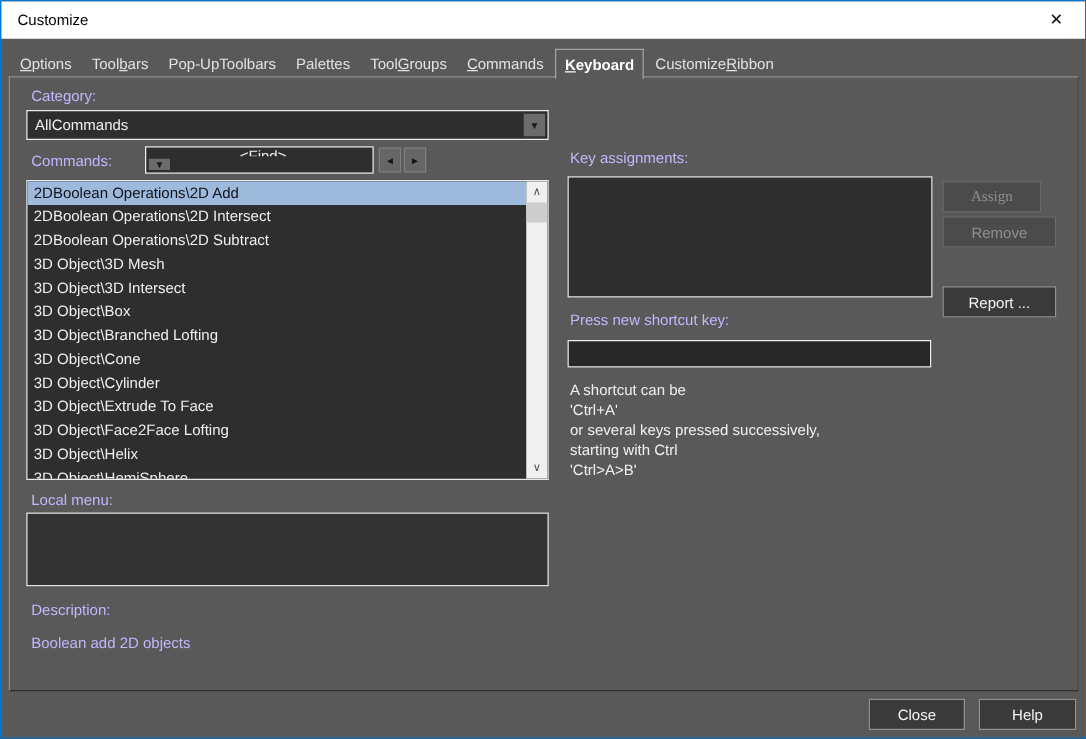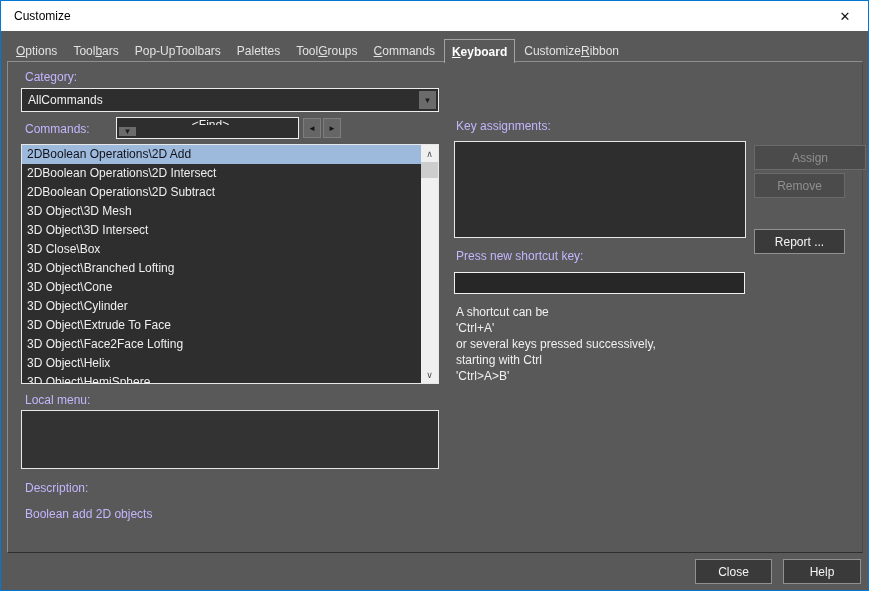--- a/index.html
+++ b/index.html
@@ -182,21 +182,21 @@
     <span>►</span>
   </div>
 
   <div class="listbox">
     <div class="list-rows">
         <div class="list-row selected">2DBoolean Operations\2D Add</div>
         <div class="list-row">2DBoolean Operations\2D Intersect</div>
         <div class="list-row">2DBoolean Operations\2D Subtract</div>
         <div class="list-row">3D Object\3D Mesh</div>
         <div class="list-row">3D Object\3D Intersect</div>
-        <div class="list-row">3D Close\Box</div>
+        <div class="list-row">3D Object\Box</div>
         <div class="list-row">3D Object\Branched Lofting</div>
         <div class="list-row">3D Object\Cone</div>
         <div class="list-row">3D Object\Cylinder</div>
         <div class="list-row">3D Object\Extrude To Face</div>
         <div class="list-row">3D Object\Face2Face Lofting</div>
         <div class="list-row">3D Object\Helix</div>
         <div class="list-row">3D Object\HemiSphere</div>
       </div>
     <div class="scrollbar">
       <div class="sb-btn up">
@@ -211,21 +211,21 @@
 
   <span class="lbl" style="left:24px; top:392px;">Local menu:</span>
   <div class="box" style="left:20px; top:409px; width:418px; height:59px;"></div>
 
   <span class="lbl" style="left:24px; top:480px;text-align:right;">Description:</span>
   <span class="lbl" style="left:24px; top:506px;">Boolean add 2D objects</span>
 
   <span class="lbl" style="left:455px; top:118px;">Key assignments:</span>
   <div class="box" style="left:453px; top:140px; width:292px; height:97px; background:#2e2e2e;"></div>
 
-  <button class="btn disabled" style="left:753px; top:144px; width:112px; height:25px;">Assign</button>
+  <button class="btn disabled" style="left:753px; top:144px; width:79px; height:25px;font-family:Liberation Serif, serif;">Assign</button>
   <button class="btn disabled" style="left:753px; top:172px; width:91px; height:25px;">Remove</button>
   <button class="btn" style="left:753px; top:228px; width:91px; height:25px;">Report ...</button>
 
   <span class="lbl" style="left:455px; top:248px;">Press new shortcut key:</span>
   <div class="box input" style="left:453px; top:271px; width:291px; height:22px;"></div>
 
   <div class="help-text" style="left:455px; top:303px;">
       <div>A shortcut can be</div>
       <div>'Ctrl+A'</div>
       <div>or several keys pressed successively,</div>

